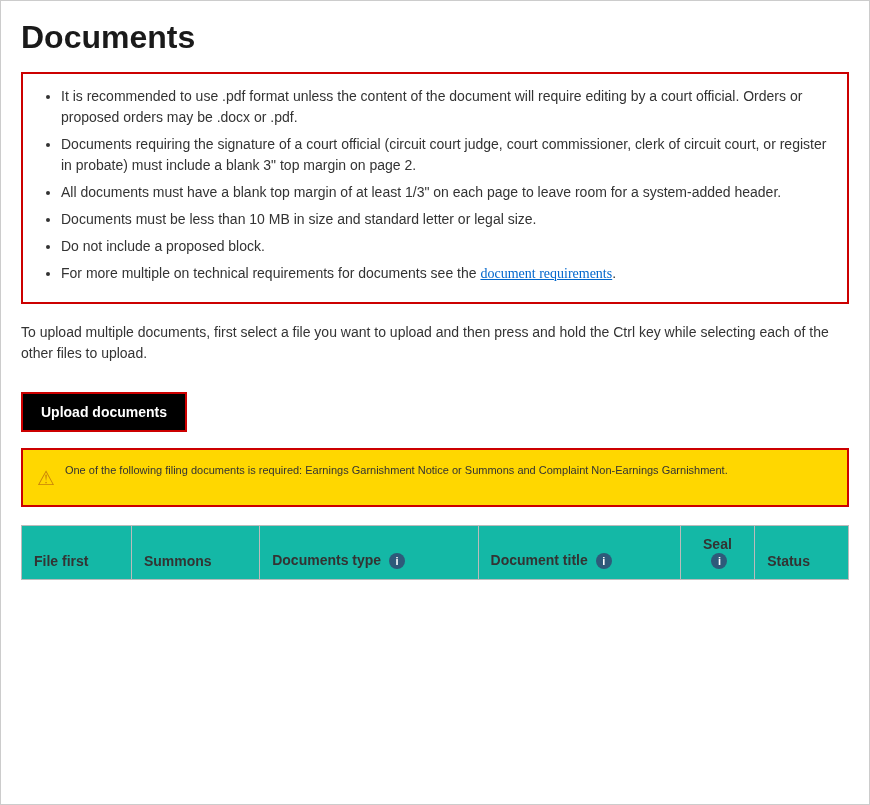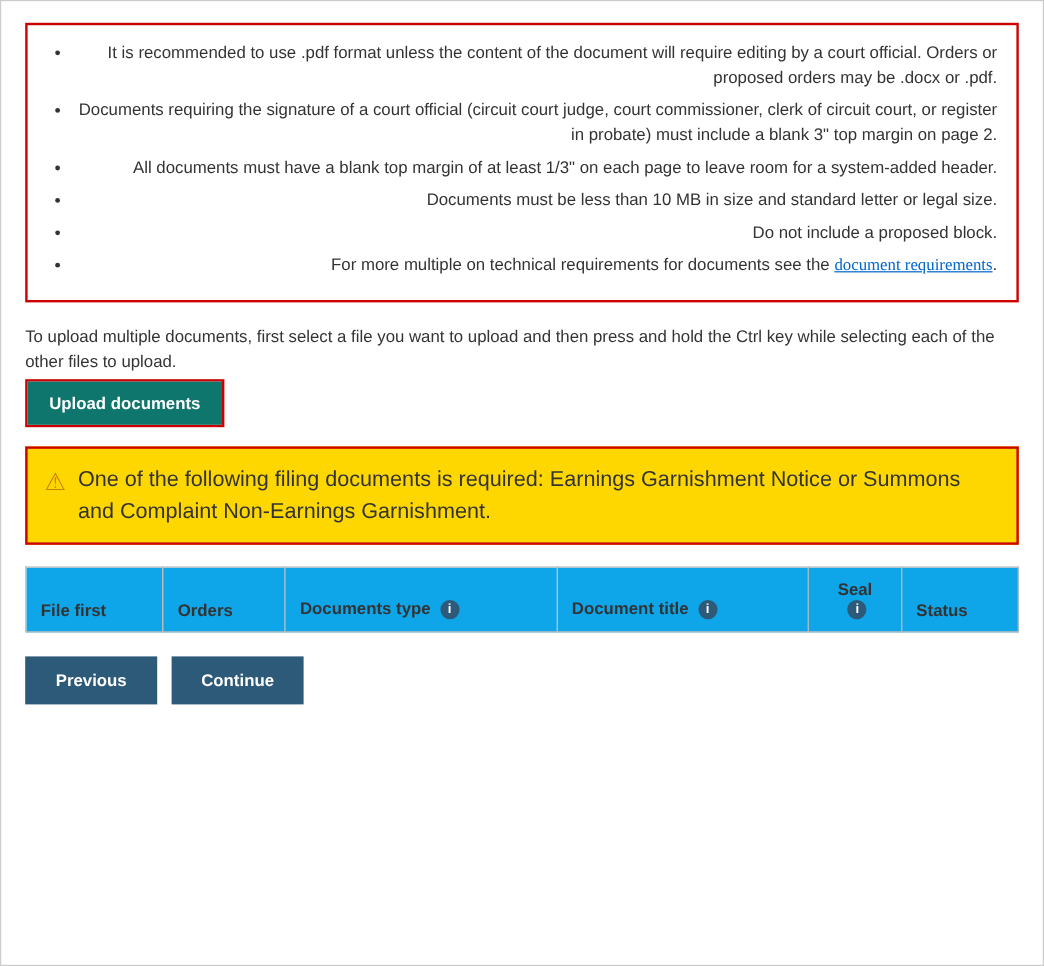--- a/index.html
+++ b/index.html
@@ -27,39 +27,38 @@
       border: 2px solid #cc0000;
       padding: 12px 16px;
       margin-bottom: 18px;
     }
     .requirements-box ul {
       padding-left: 22px;
     }
     .requirements-box ul li {
       margin-bottom: 6px;
       line-height: 1.5;
-      text-align: right;
     }
     .requirements-box ul li a {
       color: #0066cc;
       text-decoration: underline;
       font-family: Liberation Serif, serif;
     }
     .upload-instructions {
-      margin-bottom: 4px;
+      margin-bottom: 28px;
       line-height: 1.5;
       color: #333;
     }
     .upload-btn-wrapper {
       border: 2px solid #cc0000;
       display: inline-block;
       margin-bottom: 16px;
     }
     .upload-btn {
-      background-color: #0f766e;
+      background-color: #000000;
       color: #fff;
       border: none;
       padding: 10px 18px;
       font-size: 14px;
       cursor: pointer;
       font-weight: bold;
       display: block;
       text-align: right;
     }
     .warning-box {
@@ -72,30 +71,30 @@
       gap: 10px;
       line-height: 1.5;
     }
     .warning-icon {
       font-size: 20px;
       color: #c8820a;
       flex-shrink: 0;
       margin-top: 1px;
     }
     .warning-text {
-      font-size: 18px;
+      font-size: 11px;
       color: #333;
     }
     .table-section {
       width: 100%;
       border-collapse: collapse;
       margin-bottom: 20px;
     }
     .table-section th {
-      background-color: #0ea5e9;
+      background-color: #14b8a6;
       border: 1px solid #bbb;
       padding: 10px 12px;
       text-align: left;
       font-weight: bold;
       font-size: 14px;
       vertical-align: bottom;
     }
     .table-section th .info-icon {
       display: inline-block;
       background: #2e5a7a;
@@ -124,20 +123,21 @@
       font-weight: bold;
       cursor: pointer;
       min-width: 110px;
     }
   </style>
 </head>
 <body>
 
 <div class="page-wrapper">
 
+  <h1 class="page-title">Documents</h1>
 
   <div class="requirements-box">
     <ul>
       <li>It is recommended to use .pdf format unless the content of the document will require editing by a court official. Orders or proposed orders may be .docx or .pdf.</li>
       <li>Documents requiring the signature of a court official (circuit court judge, court commissioner, clerk of circuit court, or register in probate) must include a blank 3" top margin on page 2.</li>
       <li>All documents must have a blank top margin of at least 1/3" on each page to leave room for a system-added header.</li>
       <li>Documents must be less than 10 MB in size and standard letter or legal size.</li>
       <li>Do not include a proposed block.</li>
       <li>
         <span>For more multiple on technical requirements for documents see the </span><a href="#">document requirements</a><span>.</span>
@@ -156,21 +156,21 @@
     <span class="warning-text">One of the following filing documents is required: Earnings Garnishment Notice or Summons and Complaint Non-Earnings Garnishment.</span>
   </div>
 
   <table class="table-section">
     <thead>
       <tr>
         <th>
           <span>File first</span>
         </th>
         <th>
-          <span>Orders</span>
+          <span>Summons</span>
         </th>
         <th>
           <span>Documents type</span>
           <span class="info-icon">i</span>
         </th>
         <th>
           <span>Document title</span>
           <span class="info-icon">i</span>
         </th>
         <th style="text-align:center;">
@@ -179,18 +179,14 @@
         </th>
         <th>
           <span>Status</span>
         </th>
       </tr>
     </thead>
     <tbody>
     </tbody>
   </table>
 
-  <div class="footer-buttons">
-    <button class="btn-nav">Previous</button>
-    <button class="btn-nav">Continue</button>
-  </div>
 
 </div>
 
 </body></html>

